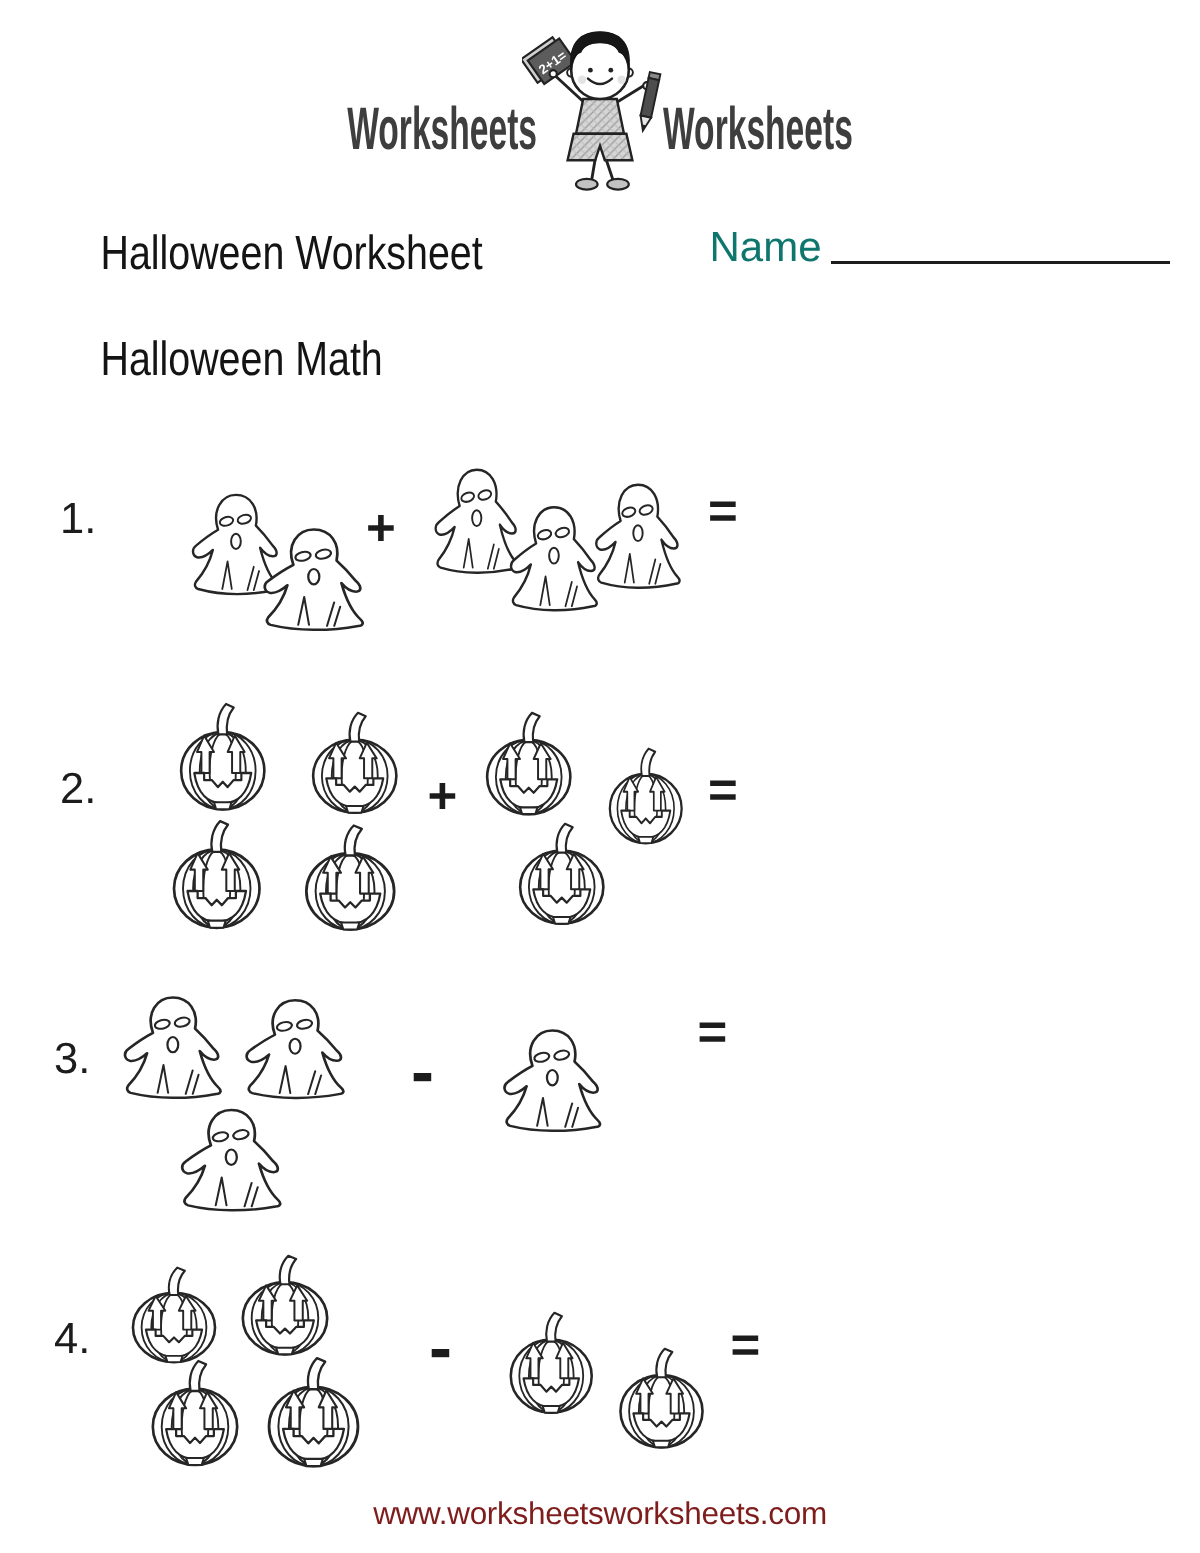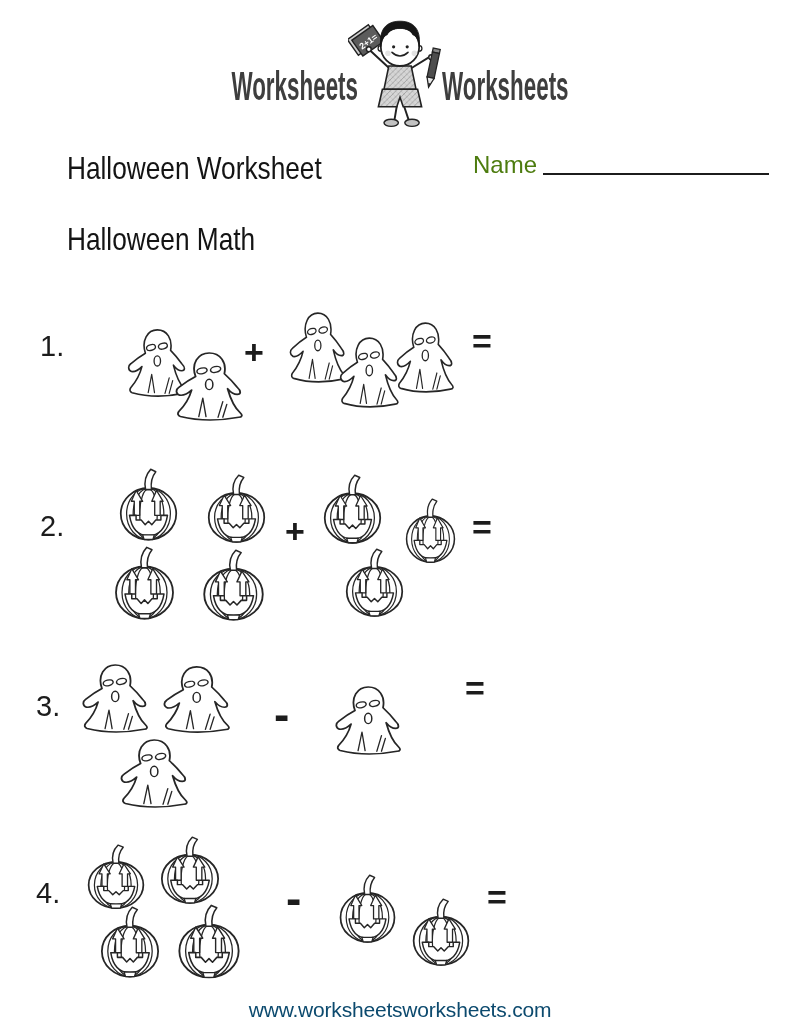--- a/index.html
+++ b/index.html
@@ -15,34 +15,34 @@
   .logo-left{transform:scaleX(0.56);transform-origin:right bottom;}
   .logo-right{transform:scaleX(0.56);transform-origin:left bottom;}
   .mascot{height:120px;width:104px;margin:0 -10px;flex:0 0 auto;}
 
   
   .title{position:absolute;left:67px;top:150px;margin:0;font-size:32px;font-weight:400;
          color:#141414;transform:scaleX(0.82);transform-origin:left top;white-space:nowrap;}
   .subtitle{position:absolute;left:67px;top:221px;margin:0;font-size:32px;font-weight:400;
             color:#141414;transform:scaleX(0.82);transform-origin:left top;white-space:nowrap;}
   .name-area{position:absolute;left:473px;top:149px;white-space:nowrap;}
-  .name-label{font-size:24px;color:#4d7c0f;}
+  .name-label{font-size:28px;color:#0f766e;}
   .name-line{display:inline-block;width:226px;height:22px;margin-left:6px;
              border-bottom:2px solid #1c1c1c;transform:translateY(2px);}
 
   
   .prow{position:absolute;left:0;width:800px;}
   .sym{position:absolute;line-height:1;color:#1c1c1c;white-space:nowrap;}
   .num{font-weight:400;}
   .op,.eq{font-weight:700;}
   .sprite{position:absolute;overflow:visible;}
 
   
   .footer{position:absolute;left:0;top:998px;width:800px;text-align:center;
-          font-size:21px;letter-spacing:-0.2px;color:#0c4a6e;}
+          font-size:21px;letter-spacing:-0.2px;color:#7f1d1d;}
 
   .defs-hidden{position:absolute;width:0;height:0;overflow:hidden;}
 </style>
 </head>
 <body>
 
 <div class="page">
 
   <div class="logo-row">
     <span class="logo-word logo-left">Worksheets</span>

